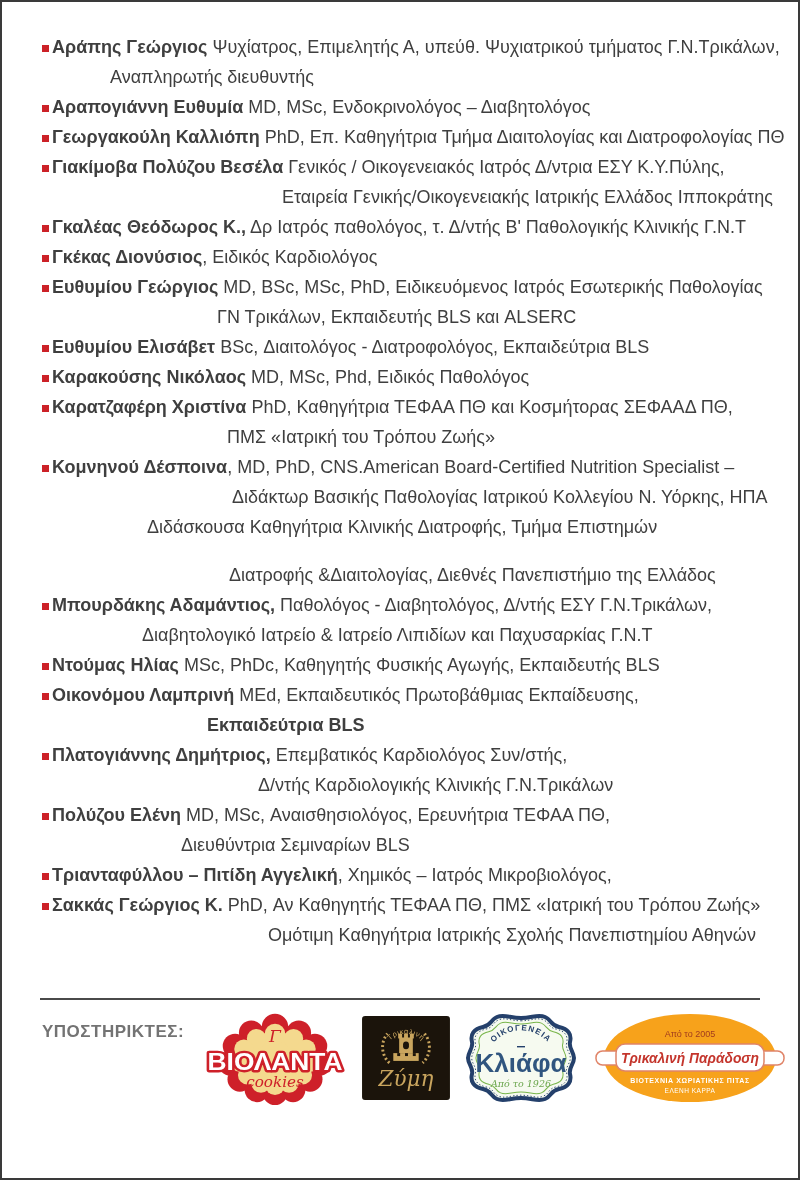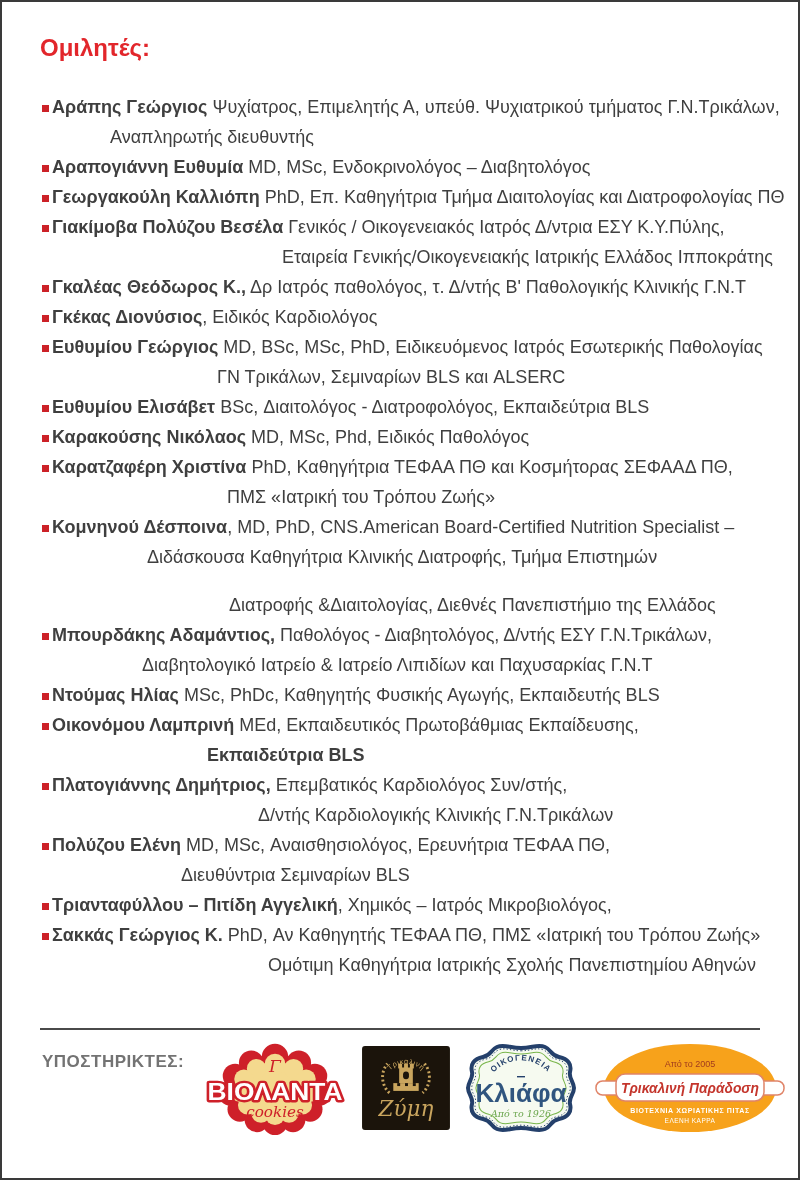--- a/index.html
+++ b/index.html
@@ -59,38 +59,38 @@
   .logo + .logo{margin-left:12px;}
   .logo-trikalini{margin-left:16px;}
   svg text{font-family:"Liberation Sans",sans-serif;}
   svg .serif{font-family:"DejaVu Serif",serif;}
 </style>
 </head>
 <body>
 
 <div class="page">
 
-  <div class="title">Ομιλητές:</div>
 
   <div class="speakers">
       <div class="speaker-line"><span class="bullet"></span><span class="speaker-name">Αράπης Γεώργιος</span><span> Ψυχίατρος, Επιμελητής Α, υπεύθ. Ψυχιατρικού τμήματος Γ.Ν.Τρικάλων,</span></div>
       <div class="cont-line" style="margin-left: 68px;">Αναπληρωτής διευθυντής</div>
       <div class="speaker-line"><span class="bullet"></span><span class="speaker-name">Αραπογιάννη Ευθυμία</span><span> MD, MSc, Ενδοκρινολόγος – Διαβητολόγος</span></div>
       <div class="speaker-line"><span class="bullet"></span><span class="speaker-name">Γεωργακούλη Καλλιόπη</span><span> PhD, Επ. Καθηγήτρια Τμήμα Διαιτολογίας και Διατροφολογίας ΠΘ</span></div>
       <div class="speaker-line"><span class="bullet"></span><span class="speaker-name">Γιακίμοβα Πολύζου Βεσέλα</span><span> Γενικός / Οικογενειακός Ιατρός Δ/ντρια ΕΣΥ Κ.Υ.Πύλης,</span></div>
       <div class="cont-line" style="margin-left: 240px;">Εταιρεία Γενικής/Οικογενειακής Ιατρικής Ελλάδος Ιπποκράτης</div>
       <div class="speaker-line"><span class="bullet"></span><span class="speaker-name">Γκαλέας Θεόδωρος Κ.,</span><span> Δρ Ιατρός παθολόγος, τ. Δ/ντής Β' Παθολογικής Κλινικής Γ.Ν.Τ</span></div>
       <div class="speaker-line"><span class="bullet"></span><span class="speaker-name">Γκέκας Διονύσιος</span><span>, Ειδικός Καρδιολόγος</span></div>
       <div class="speaker-line"><span class="bullet"></span><span class="speaker-name">Ευθυμίου Γεώργιος</span><span> MD, BSc, MSc, PhD, Ειδικευόμενος Ιατρός Εσωτερικής Παθολογίας</span></div>
-      <div class="cont-line" style="margin-left: 175px;">ΓΝ Τρικάλων, Σεμιναρίων BLS και ALSERC</div>
+      <div class="cont-line" style="margin-left: 175px;">ΓΝ Τρικάλων, Εκπαιδευτής BLS και ALSERC</div>
       <div class="speaker-line"><span class="bullet"></span><span class="speaker-name">Ευθυμίου Ελισάβετ</span><span> BSc, Διαιτολόγος - Διατροφολόγος, Εκπαιδεύτρια BLS</span></div>
       <div class="speaker-line"><span class="bullet"></span><span class="speaker-name">Καρακούσης Νικόλαος</span><span> MD, MSc, Phd, Ειδικός Παθολόγος</span></div>
       <div class="speaker-line"><span class="bullet"></span><span class="speaker-name">Καρατζαφέρη Χριστίνα</span><span> PhD, Καθηγήτρια ΤΕΦΑΑ ΠΘ και Κοσμήτορας ΣΕΦΑΑΔ ΠΘ,</span></div>
       <div class="cont-line" style="margin-left: 185px;">ΠΜΣ «Ιατρική του Τρόπου Ζωής»</div>
       <div class="speaker-line"><span class="bullet"></span><span class="speaker-name">Κομνηνού Δέσποινα</span><span>, MD, PhD, CNS.American Board-Certified Nutrition Specialist –</span></div>
+      <div class="cont-line" style="margin-left: 190px;">Διδάκτωρ Βασικής Παθολογίας Ιατρικού Κολλεγίου Ν. Υόρκης, ΗΠΑ</div>
       <div class="cont-line" style="margin-left: 105px;">Διδάσκουσα Καθηγήτρια Κλινικής Διατροφής, Τμήμα Επιστημών</div>
       <div class="cont-line" style="margin-left: 187px; margin-top: 18px;">Διατροφής &amp;Διαιτολογίας, Διεθνές Πανεπιστήμιο της Ελλάδος</div>
       <div class="speaker-line"><span class="bullet"></span><span class="speaker-name">Μπουρδάκης Αδαμάντιος,</span><span> Παθολόγος - Διαβητολόγος, Δ/ντής ΕΣΥ Γ.Ν.Τρικάλων,</span></div>
       <div class="cont-line" style="margin-left: 100px;">Διαβητολογικό Ιατρείο &amp; Ιατρείο Λιπιδίων και Παχυσαρκίας Γ.Ν.Τ</div>
       <div class="speaker-line"><span class="bullet"></span><span class="speaker-name">Ντούμας Ηλίας</span><span> MSc, PhDc, Καθηγητής Φυσικής Αγωγής, Εκπαιδευτής BLS</span></div>
       <div class="speaker-line"><span class="bullet"></span><span class="speaker-name">Οικονόμου Λαμπρινή</span><span> MEd, Εκπαιδευτικός Πρωτοβάθμιας Εκπαίδευσης,</span></div>
       <div class="cont-line" style="margin-left: 165px; font-weight: bold;">Εκπαιδεύτρια BLS</div>
       <div class="speaker-line"><span class="bullet"></span><span class="speaker-name">Πλατογιάννης Δημήτριος,</span><span> Επεμβατικός Καρδιολόγος Συν/στής,</span></div>
       <div class="cont-line" style="margin-left: 216px;">Δ/ντής Καρδιολογικής Κλινικής Γ.Ν.Τρικάλων</div>
       <div class="speaker-line"><span class="bullet"></span><span class="speaker-name">Πολύζου Ελένη</span><span> MD, MSc, Αναισθησιολόγος, Ερευνήτρια ΤΕΦΑΑ ΠΘ,</span></div>

